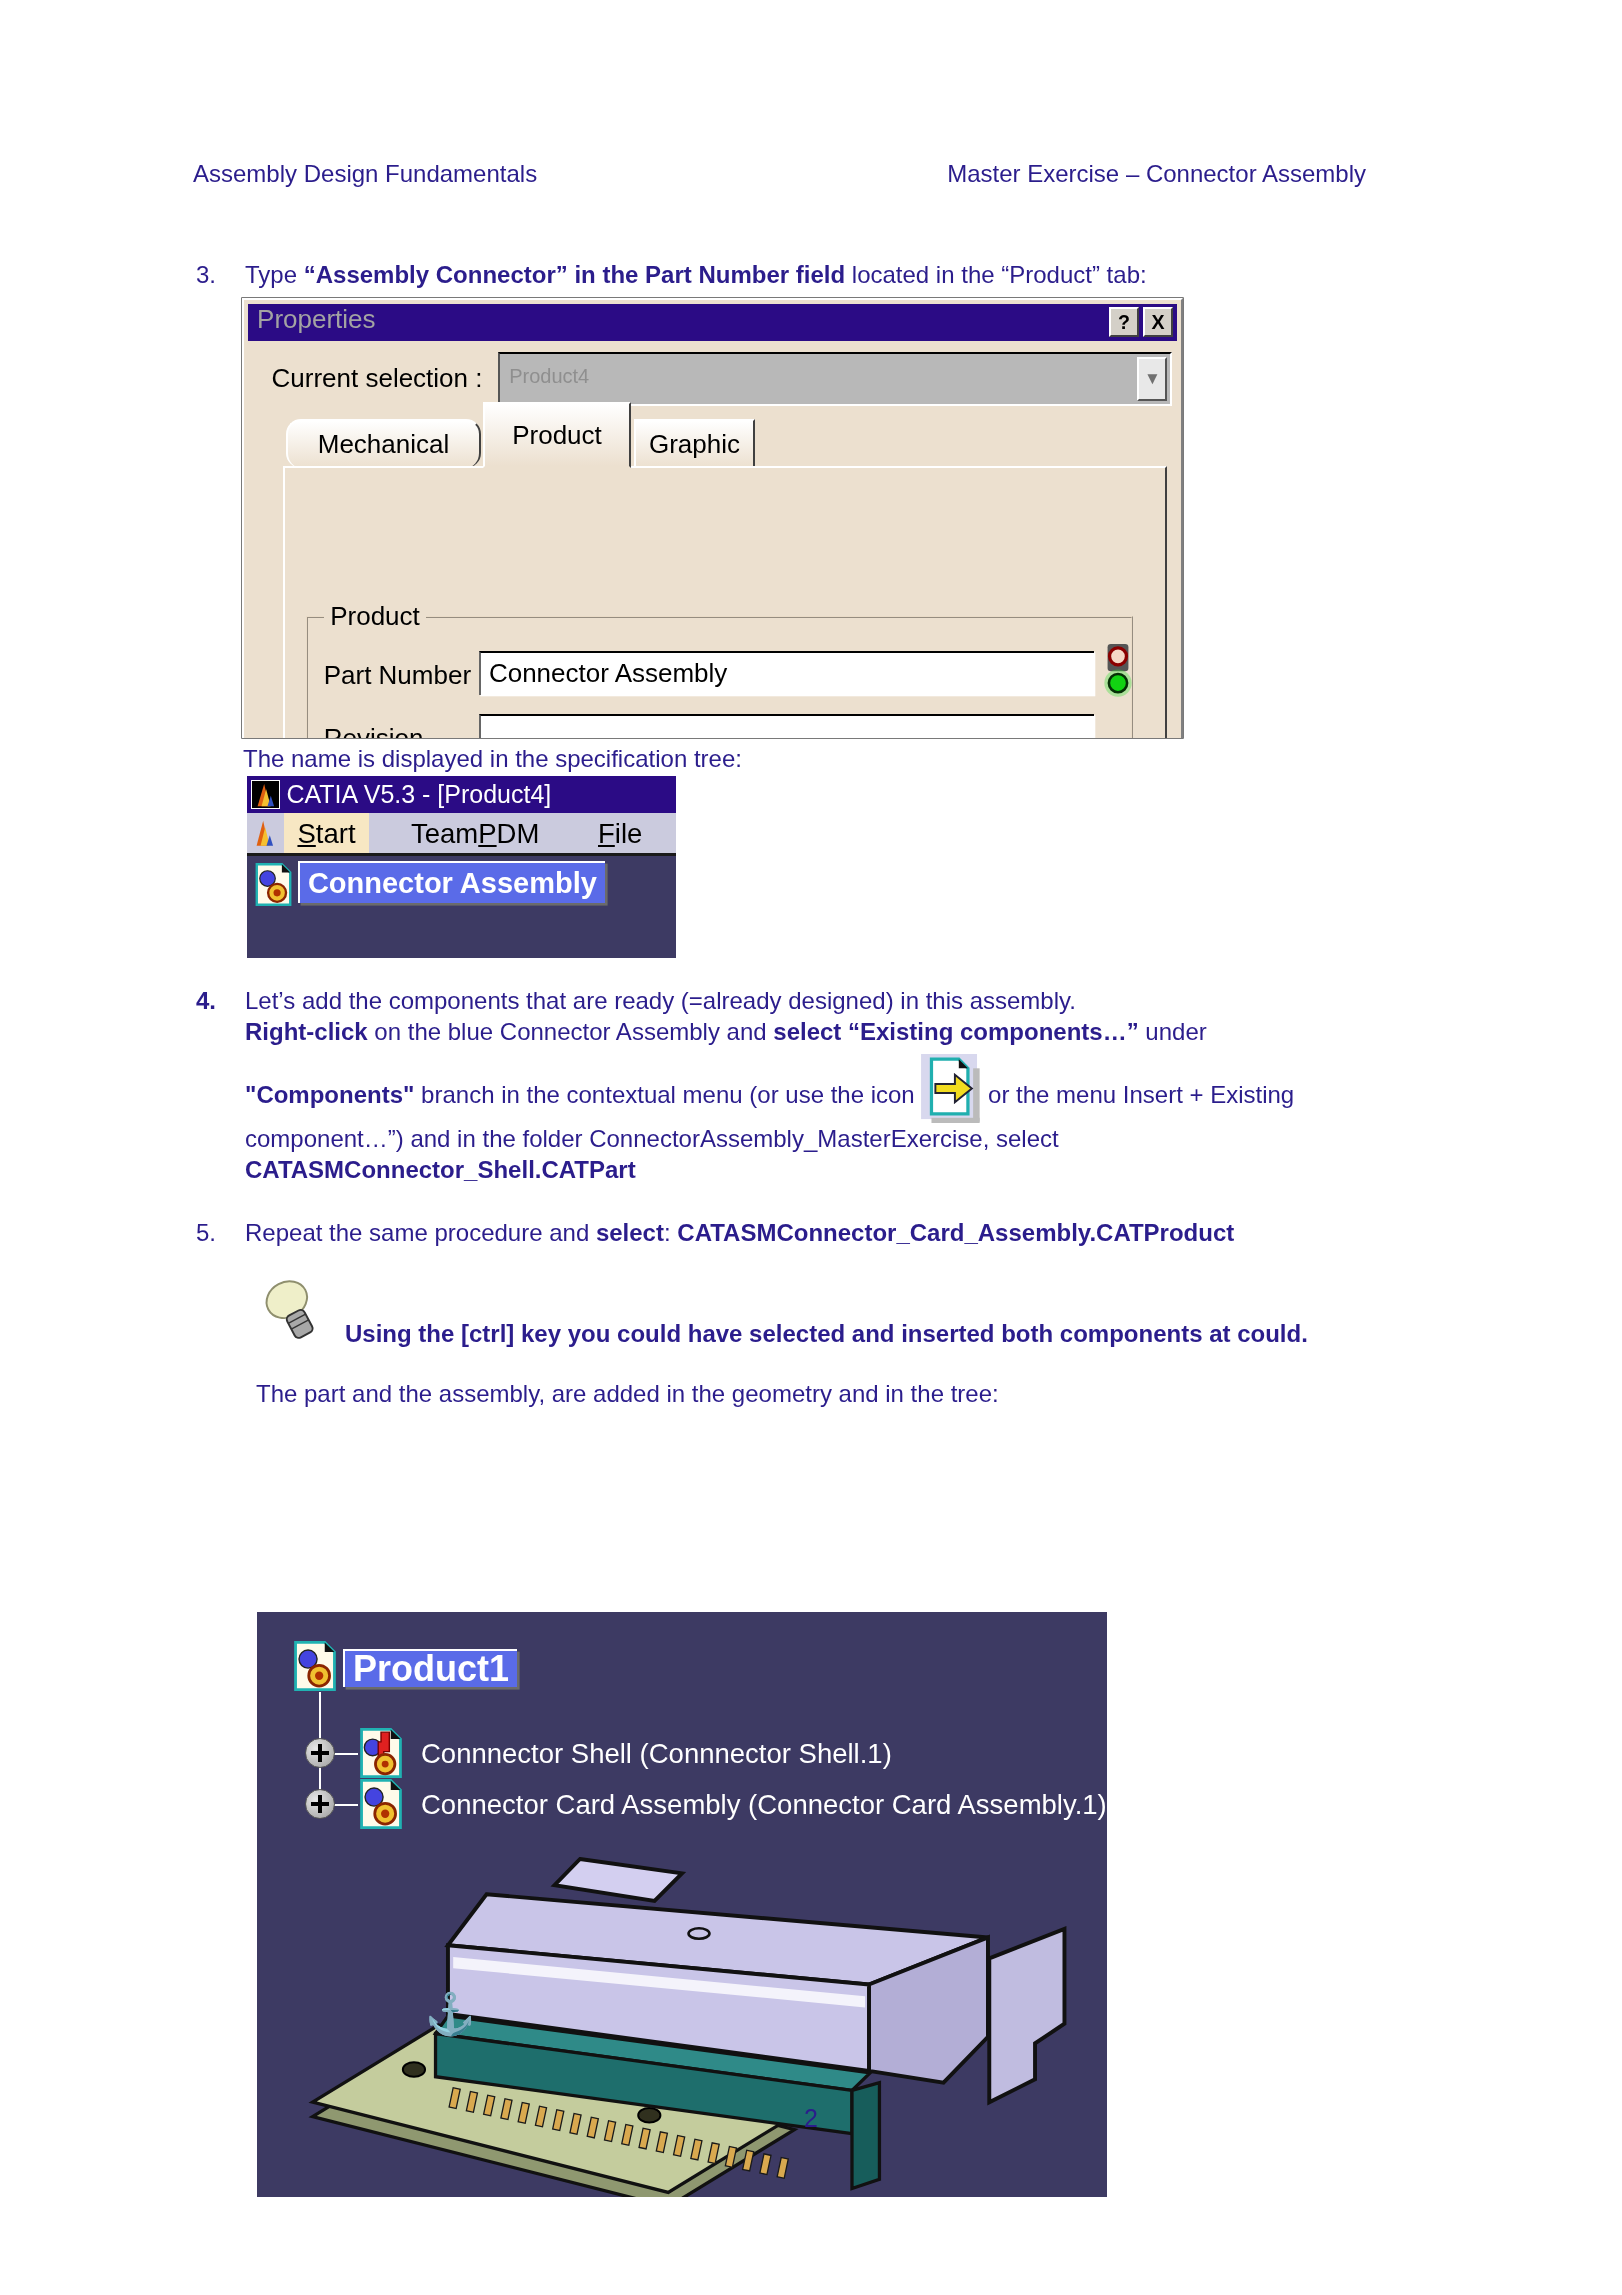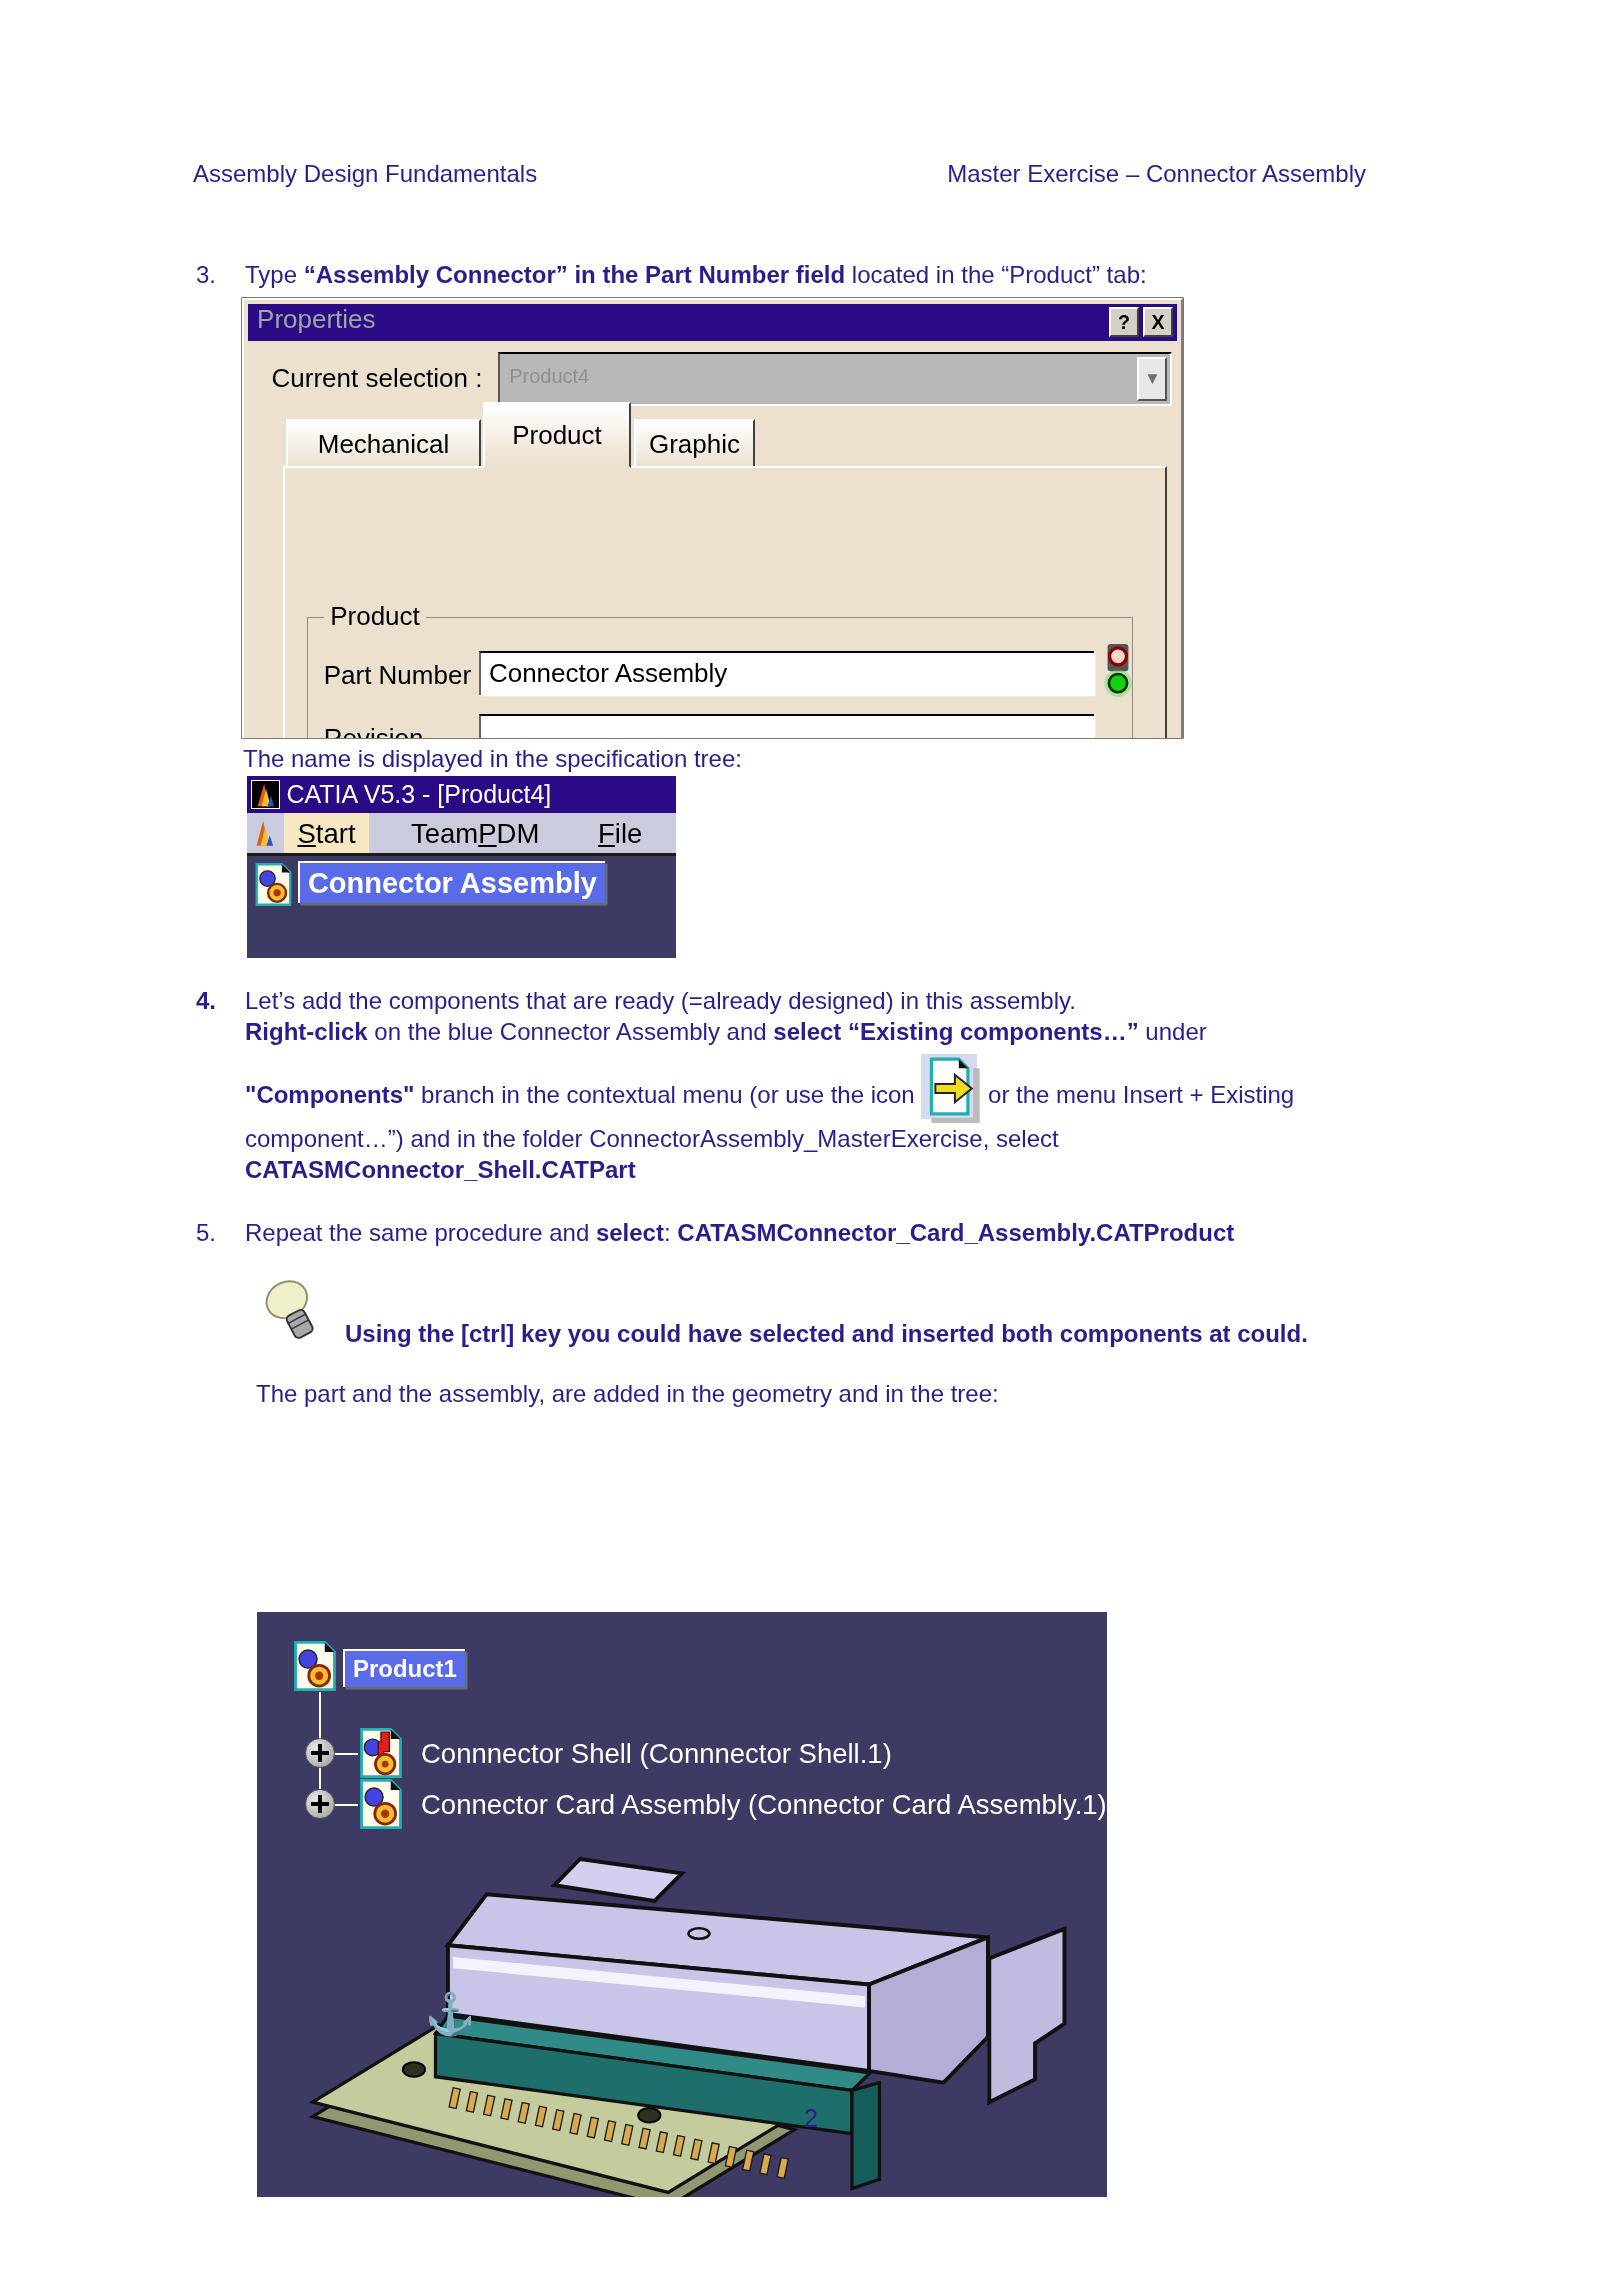--- a/index.html
+++ b/index.html
@@ -84,21 +84,21 @@
     </div>
     <div class="winbtn" style="right:42px;">?</div>
     <div class="winbtn" style="right:7.9px;">X</div>
 
     <div class="dlg-label" style="left:27.5px;top:63px;">Current selection :</div>
     <div class="combo">
       <div class="combo-val">Product4</div>
       <div class="combo-btn">▼</div>
     </div>
 
-    <div class="tab" style="left:42px;top:119px;width:195px;height:49px;">Mechanical</div>
+    <div class="tab" style="left:42px;top:119px;width:195px;height:49px;border-radius:15px;">Mechanical</div>
     <div class="tab" style="left:239px;top:102px;width:148px;height:66px;z-index:3;border-bottom:2px solid #ECE0CF;">Product</div>
     <div class="tab" style="left:390px;top:119px;width:121px;height:49px;">Graphic</div>
 
     <div class="panel">
       <div class="gbox">
         <div class="gbox-legend">Product</div>
 
         <div class="dlg-label" style="left:15.7px;top:42px;">Part Number</div>
         <div class="field" style="left:171px;top:33px;width:615px;height:44px;">Connector Assembly</div>
 
@@ -200,21 +200,21 @@
     <div class="tline" style="left:63px;top:141px;width:38px;height:2px;"></div>
     <div class="tline" style="left:63px;top:192px;width:38px;height:2px;"></div>
 
     <svg class="abs" style="left:37px;top:29px;" width="42" height="50" viewBox="0 0 60 72">
       <polygon points="2,2 44,2 58,16 58,70 2,70" fill="#FFFBEA" stroke="#20B2B2" stroke-width="4"></polygon>
       <polygon points="44,2 58,16 44,16" fill="#111"></polygon>
       <circle cx="20" cy="26" r="13" fill="#4444E0" stroke="#222" stroke-width="2"></circle>
       <circle cx="36" cy="50" r="15" fill="#F0C030" stroke="#8B2500" stroke-width="4"></circle>
       <circle cx="36" cy="50" r="6" fill="#B03000"></circle>
     </svg>
-    <div class="sel-label abs" style="left:86px;top:37px;height:38px;font-size:24px;">Product1</div>
+    <div class="sel-label abs" style="left:86px;top:37px;height:38px;font-size:36px;">Product1</div>
 
     <div class="expander" style="left:48px;top:126px;">
         <div class="ph"></div>
         <div class="pv"></div>
       </div>
     <svg class="abs" style="left:103px;top:116px;" width="42" height="50" viewBox="0 0 60 72">
       <polygon points="2,2 44,2 58,16 58,70 2,70" fill="#FFFBEA" stroke="#20B2B2" stroke-width="4"></polygon>
       <polygon points="44,2 58,16 44,16" fill="#111"></polygon>
       <circle cx="18" cy="28" r="12" fill="#4444E0" stroke="#222" stroke-width="2"></circle>
       <polygon points="30,6 42,6 42,34 34,34 34,44 26,44 26,20 30,20" fill="#E02020" stroke="#700" stroke-width="2"></polygon>

